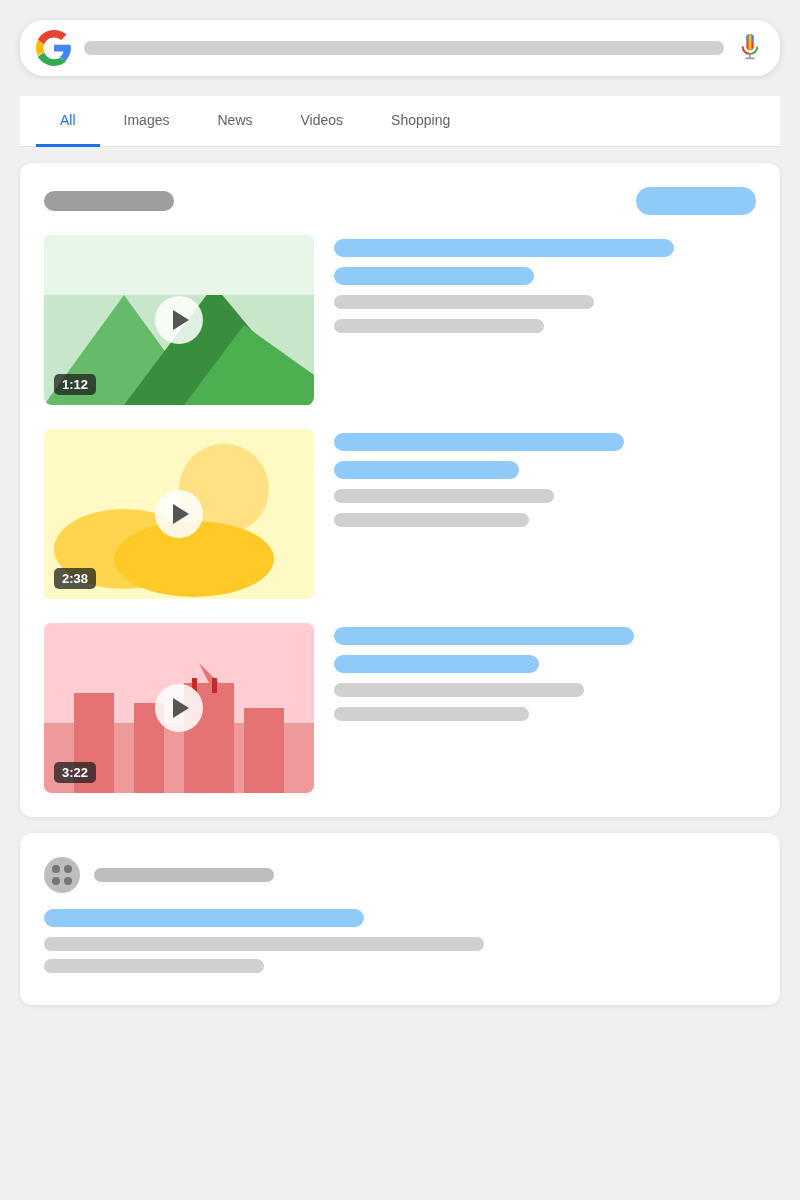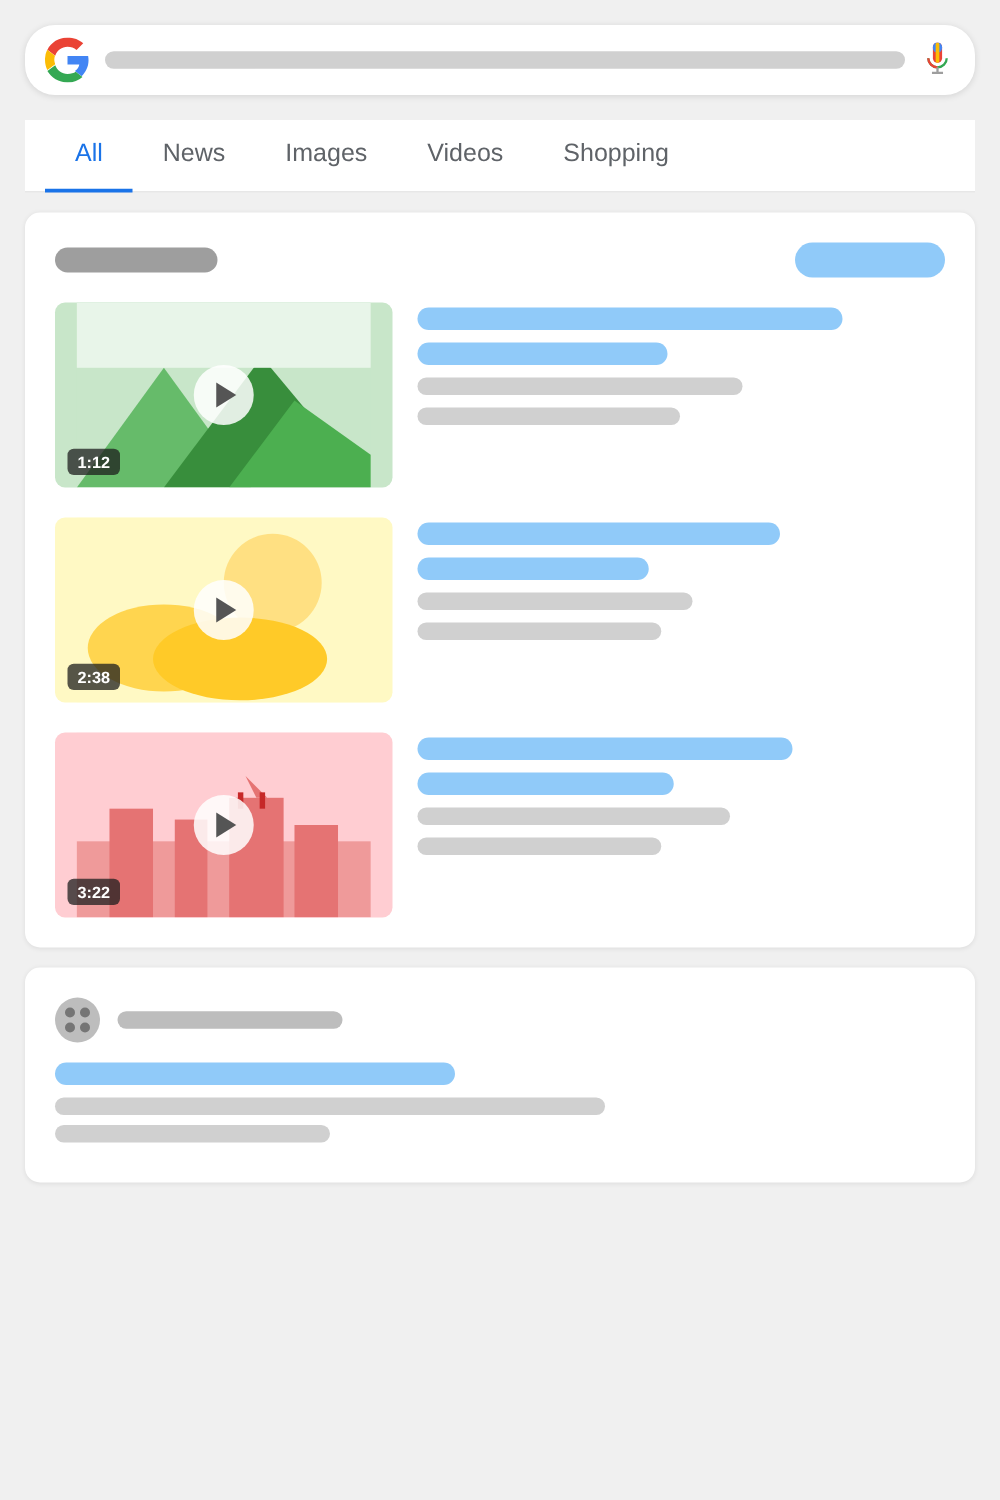--- a/index.html
+++ b/index.html
@@ -54,21 +54,21 @@
       align-items: center;
       gap: 0;
       background: white;
       padding: 0 16px;
       border-bottom: 1px solid #e0e0e0;
       margin-bottom: 16px;
     }
 
     .tab {
       padding: 16px 24px;
-      font-size: 20px;
+      font-size: 14px;
       color: #5f6368;
       cursor: pointer;
       border-bottom: 3px solid transparent;
       margin-bottom: -1px;
     }
 
     .tab.active {
       color: #1a73e8;
       border-bottom: 3px solid #1a73e8;
     }
@@ -105,21 +105,21 @@
 
     
     .video-item {
       display: flex;
       gap: 20px;
       margin-bottom: 24px;
     }
 
     .video-thumbnail {
       width: 270px;
-      height: 148px;
+      height: 170px;
       border-radius: 8px;
       position: relative;
       flex-shrink: 0;
       overflow: hidden;
       display: flex;
       align-items: center;
       justify-content: center;
     }
 
     .thumb-green {
@@ -289,22 +289,22 @@
       <rect x="12" y="0" width="4" height="22" rx="2" fill="#FBBC05"></rect>
       <path d="M4 17a10 10 0 0 0 20 0" fill="none" stroke="#34A853" stroke-width="2.5"></path>
       <path d="M4 17a10 10 0 0 0 10 10" fill="none" stroke="#EA4335" stroke-width="2.5"></path>
       <line x1="14" y1="27" x2="14" y2="33" stroke="#9e9e9e" stroke-width="2.5"></line>
       <line x1="8" y1="33" x2="20" y2="33" stroke="#9e9e9e" stroke-width="2.5"></line>
     </svg>
   </div>
 
   <div class="search-tabs">
     <div class="tab active">All</div>
+    <div class="tab">Images</div>
     <div class="tab">News</div>
-    <div class="tab">Images</div>
     <div class="tab">Videos</div>
     <div class="tab">Shopping</div>
   </div>
 
   <div class="results-card">
     <div class="card-header">
       <div class="header-label-pill"></div>
       <div class="header-action-pill"></div>
     </div>
 

